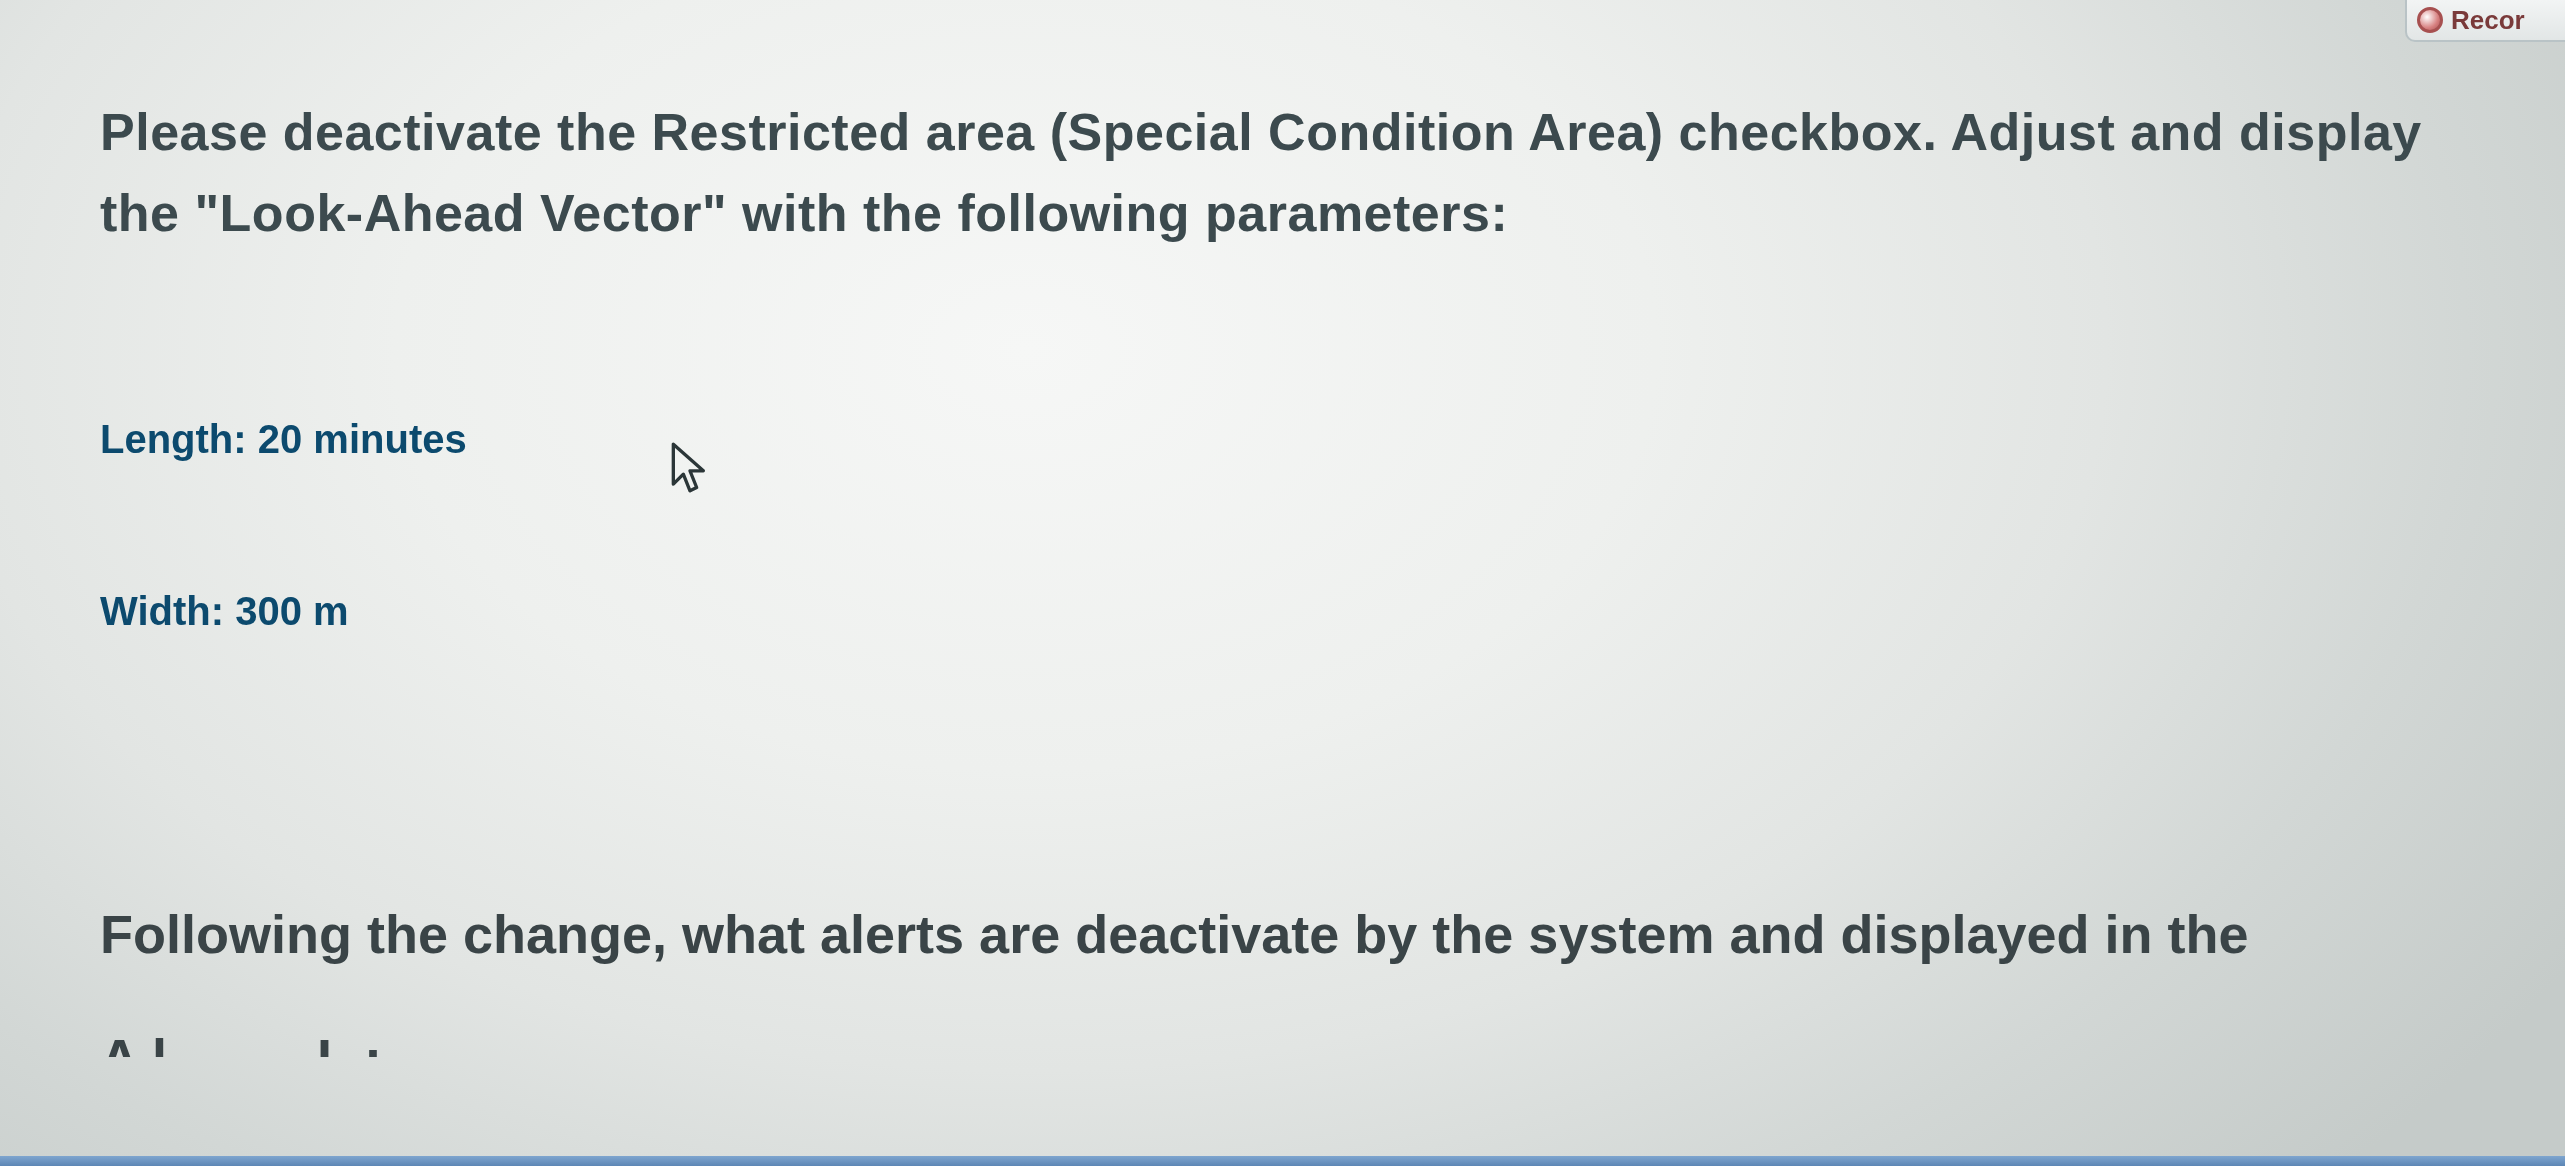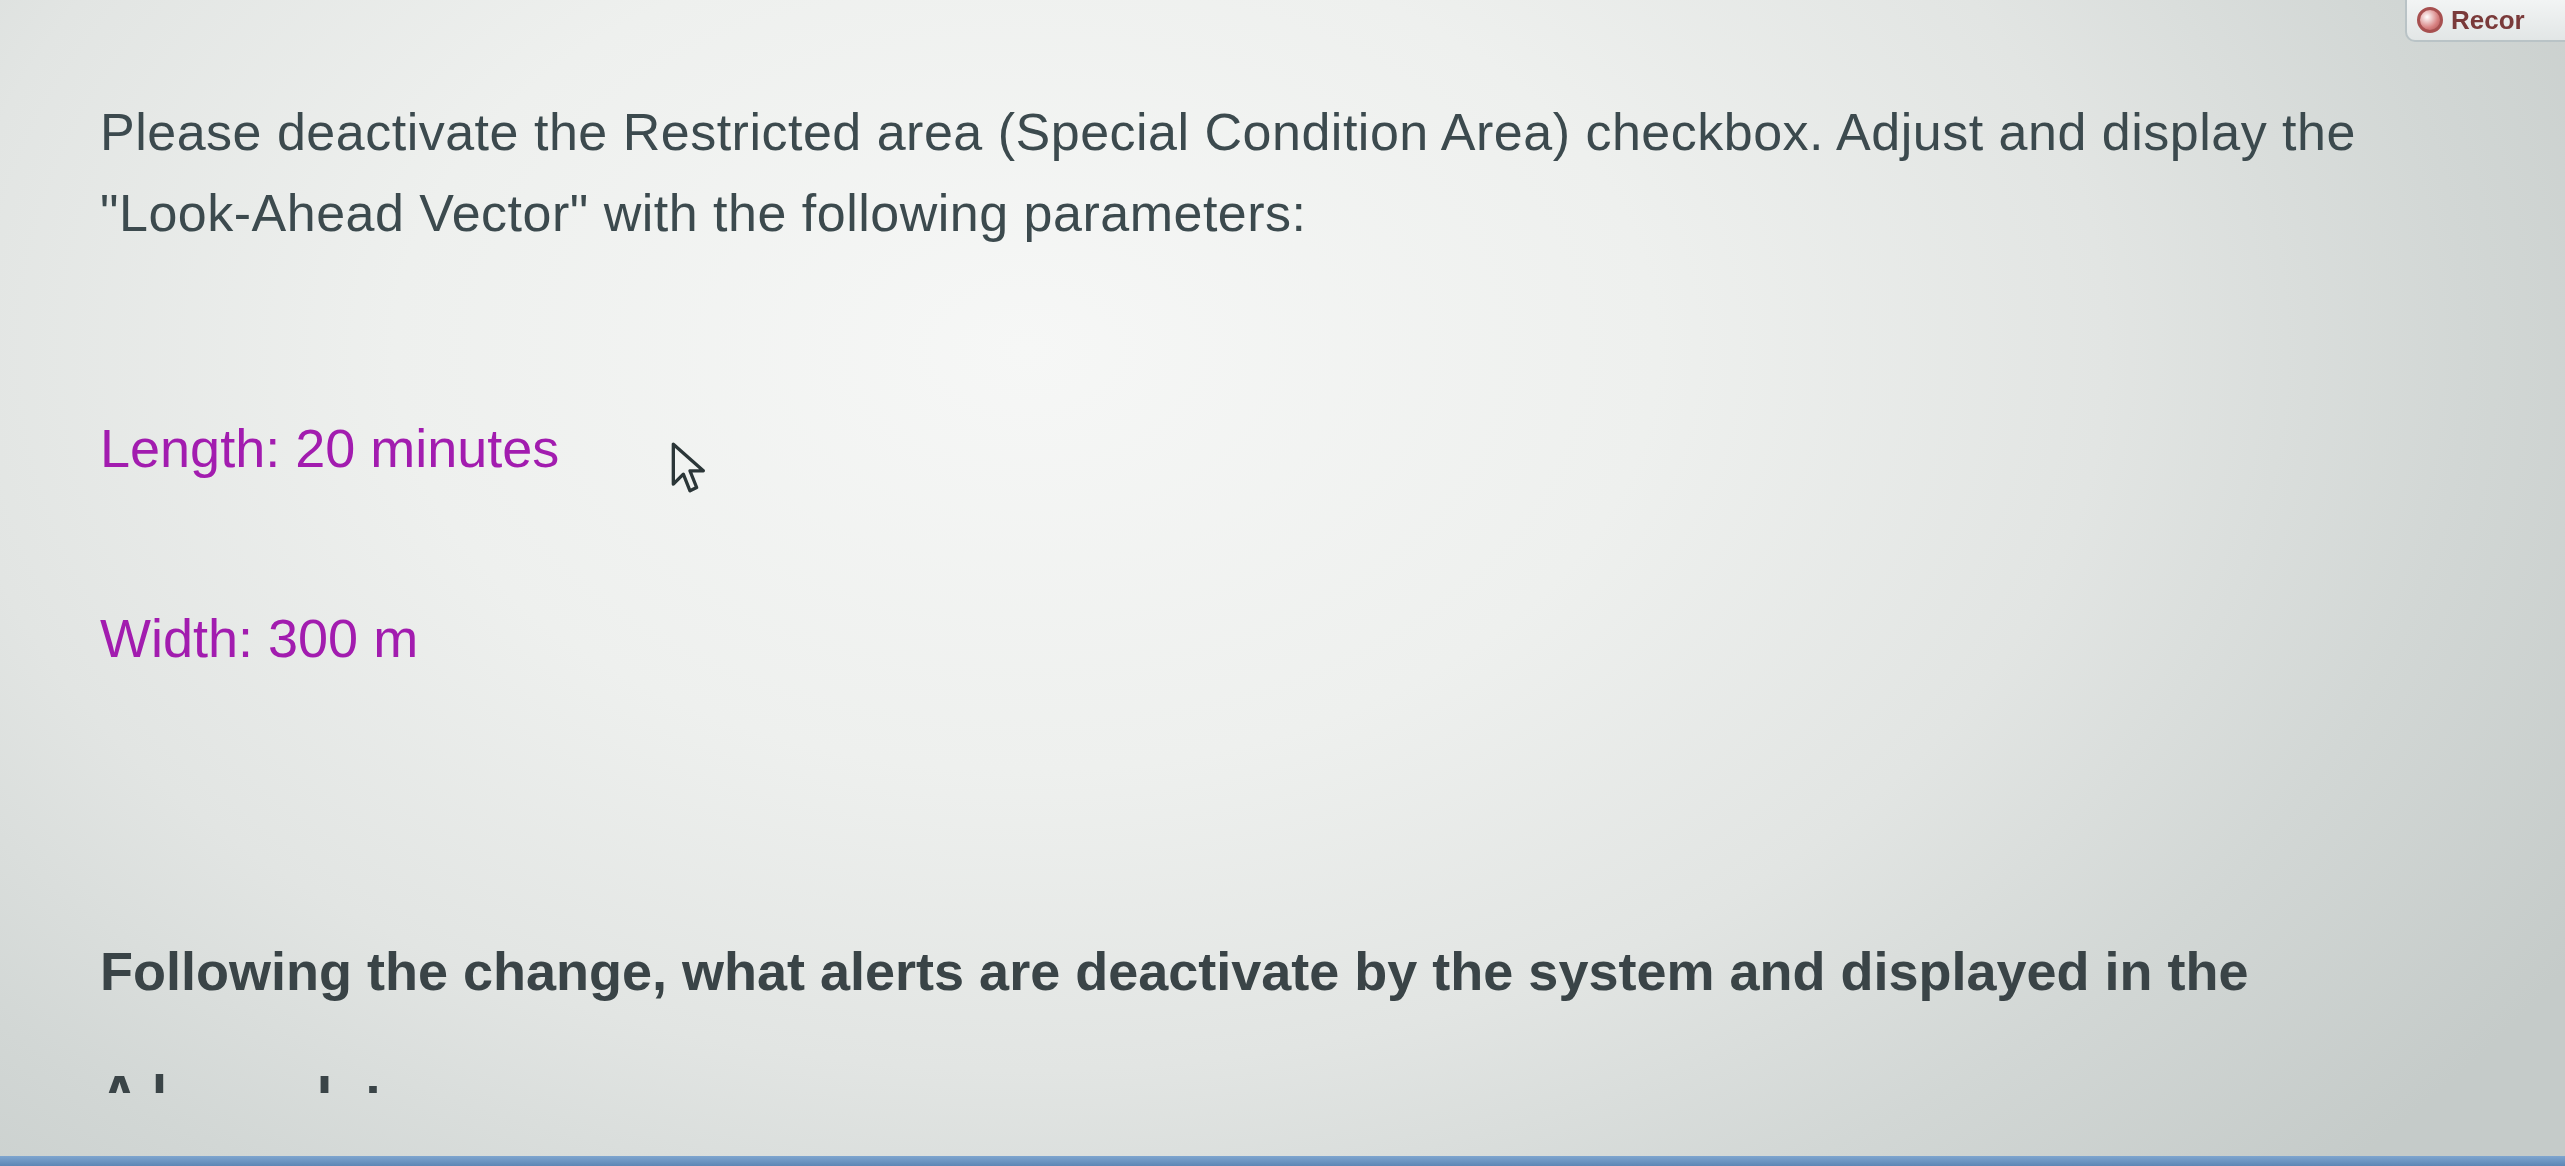--- a/index.html
+++ b/index.html
@@ -15,31 +15,31 @@
   }
   .page {
     position: relative;
     width: 100%;
     height: 100%;
     padding: 40px 70px 12px 100px;
     box-sizing: border-box;
   }
   .intro {
     font-size: 52px;
-    font-weight: 400;
+    font-weight: 700;
     color: #3c4a4e;
     line-height: 1.55;
     letter-spacing: 0.5px;
     margin-bottom: 160px;
     max-width: 2350px;
   }
   .param {
-    font-size: 54px;
-    font-weight: 400;
-    color: #a21caf;
+    font-size: 40px;
+    font-weight: 700;
+    color: #0c4a6e;
     line-height: 1.3;
     margin-bottom: 120px;
   }
   .followup {
     font-size: 54px;
     font-weight: 600;
     color: #3a4447;
     line-height: 1.4;
     margin-top: 260px;
   }

